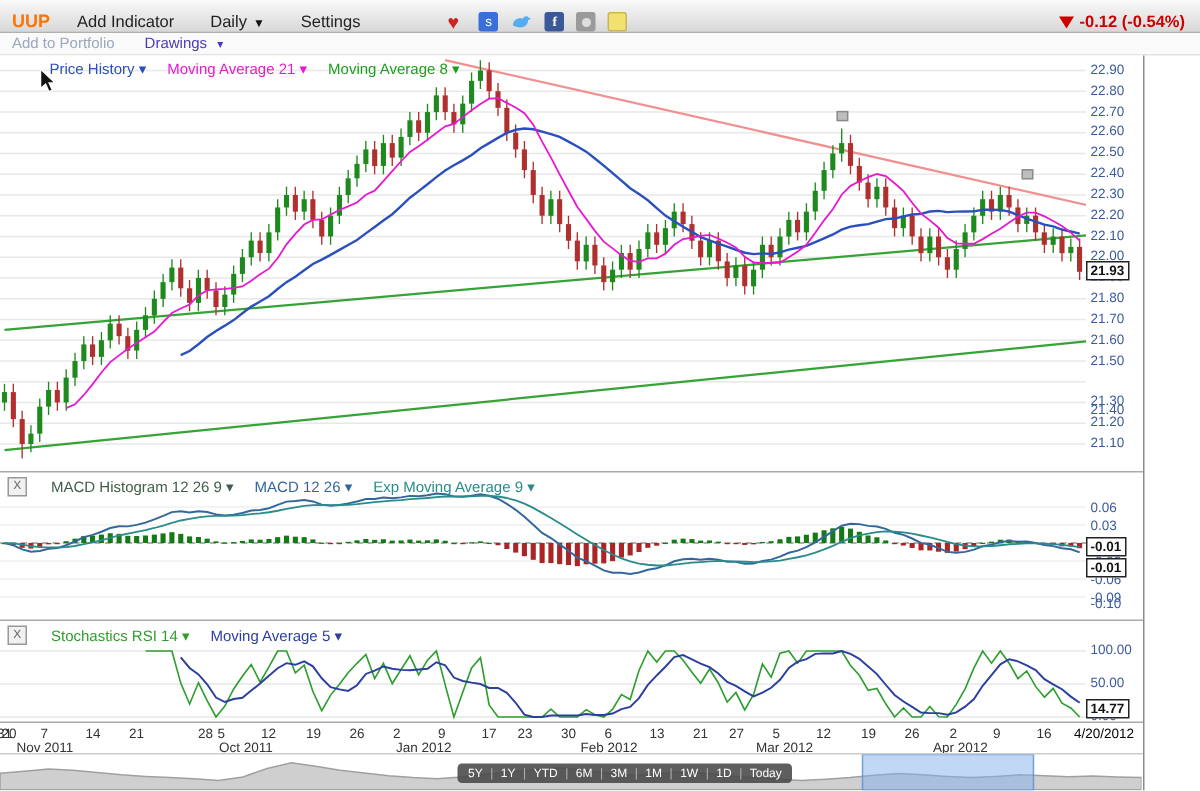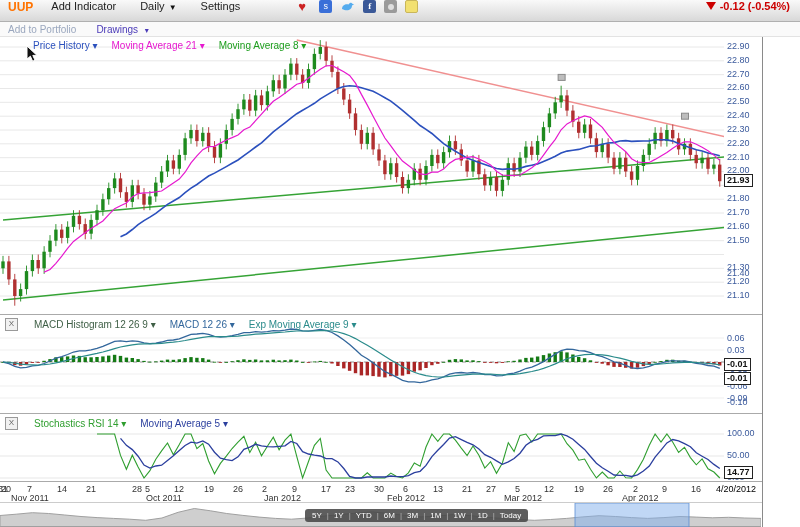--- a/index.html
+++ b/index.html
@@ -1,17 +1,17 @@
 <!DOCTYPE html>
 <html><head>
 <meta charset="utf-8">
 <style>
   html,body{margin:0;padding:0;overflow:hidden}
   body{width:800px;height:527px;background:#fff;font-family:"Liberation Sans",sans-serif;position:relative}
-  .toolbar{height:22px;background:linear-gradient(#f9f9f9,#d8d8d8);border-bottom:1px solid #b0b0b0;display:flex;align-items:flex-start;padding:0 8px;font-size:11px;color:#222;box-sizing:border-box;gap:0}
+  .toolbar{height:22px;background:linear-gradient(#f9f9f9,#d8d8d8);border-bottom:1px solid #b0b0b0;display:flex;align-items:flex-end;padding:0 8px;font-size:11px;color:#222;box-sizing:border-box;gap:0}
   .sym{color:#ff7300;font-weight:bold;margin-right:18px;font-size:12px}
   .tb-item{margin-right:24px;cursor:pointer;white-space:nowrap}
   .dd-arrow{font-size:8px;color:#111;margin-left:4px}
   .icons{display:flex;gap:8px;margin-left:34px;align-items:center}
   .icn{width:13px;height:13px;display:inline-block;border-radius:2px;text-align:center;font-size:9px;line-height:13px;color:#fff;box-sizing:border-box}
   .icn-heart{color:#cc2222;font-size:13px;line-height:13px;width:13px}
   .icn-share{background:#3a6fd8}
   .icn-fb{background:#3b5998;font-family:"Liberation Serif",serif;font-weight:bold}
   .icn-cam{background:#9a9a9a;position:relative}
   .icn-cam::after{content:"";position:absolute;left:3.5px;top:3.5px;width:6px;height:6px;border-radius:50%;background:#dedede}

